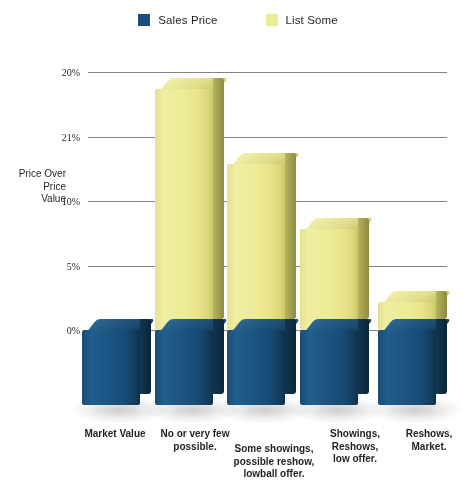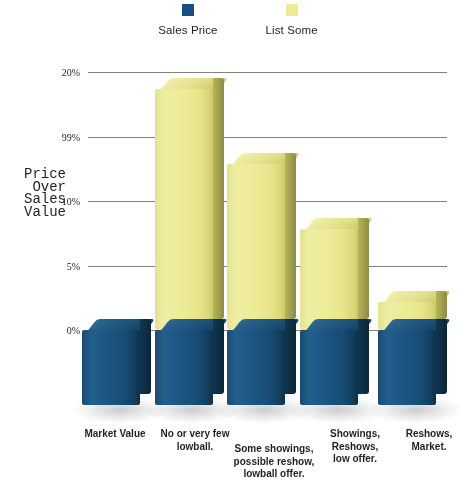--- a/index.html
+++ b/index.html
@@ -27,45 +27,43 @@
     height: 24px;
     display: flex;
     justify-content: center;
     align-items: center;
     gap: 48px;
   }
   .legend-entry {
     display: flex;
     align-items: center;
     gap: 8px;
-    flex-direction: column;
   }
   .legend-swatch {
     width: 12px;
     height: 12px;
     display: block;
   }
   .legend-label {
     font-size: 11.5px;
     color: #231f20;
     letter-spacing: 0.1px;
     white-space: nowrap;
   }
 
   
   #axis-title {
     position: absolute;
     left: 4px;
     top: 168px;
     width: 62px;
     text-align: right;
-    font-size: 14px;
+    font-size: 10px;
     line-height: 12.5px;
     color: #231f20;
-    font-family: Liberation Mono, monospace;
   }
 
   
   #plot {
     position: absolute;
     left: 88px;
     top: 72px;
     width: 359px;
     height: 258px;   
   }
@@ -172,30 +170,30 @@
       <span class="legend-label">Sales Price</span>
     </div>
     <div class="legend-entry">
       <span class="legend-swatch" style="background:#eeeb96"></span>
       <span class="legend-label">List Some</span>
     </div>
   </div>
 
   <div id="axis-title">
     <div>Price Over</div>
-    <div>Sales</div>
+    <div>Price</div>
     <div>Value</div>
   </div>
 
   <div id="plot">
     <div class="gridline" style="top:0px;">
       <span class="tick-label">20%</span>
     </div>
     <div class="gridline" style="top:64.5px;">
-      <span class="tick-label">99%</span>
+      <span class="tick-label">21%</span>
     </div>
     <div class="gridline" style="top:129px;">
       <span class="tick-label">10%</span>
     </div>
     <div class="gridline" style="top:193.5px;">
       <span class="tick-label">5%</span>
     </div>
     <div class="gridline" style="top:258px;">
       <span class="tick-label">0%</span>
     </div>
@@ -265,21 +263,21 @@
     </div>
 
   <div id="category-labels">
     <div class="cat-label" style="left:62px;width:106px;">
       <div>Market Value</div>
       <div></div>
       <div></div>
     </div>
     <div class="cat-label" style="left:145px;width:100px;">
       <div>No or very few</div>
-      <div>lowball.</div>
+      <div>possible.</div>
       <div></div>
     </div>
     <div class="cat-label" style="left:222px;width:104px;margin-top:15px;">
       <div>Some showings,</div>
       <div>possible reshow,</div>
       <div>lowball offer.</div>
     </div>
     <div class="cat-label" style="left:312px;width:86px;">
       <div>Showings,</div>
       <div>Reshows,</div>

